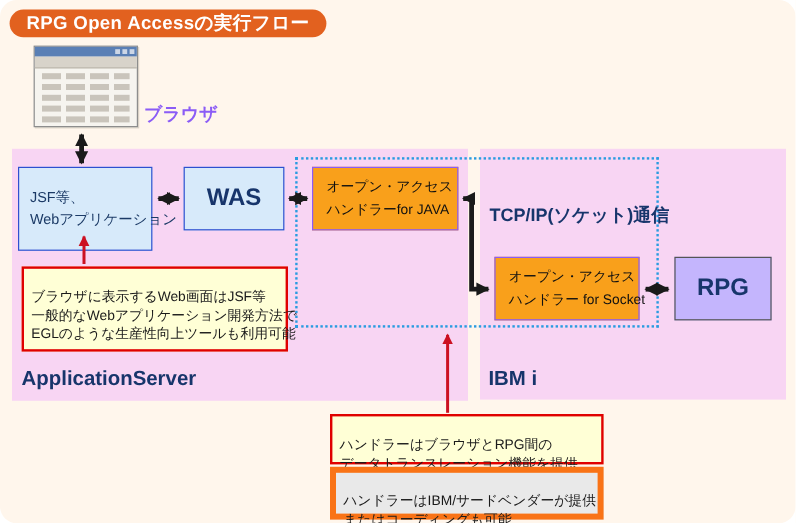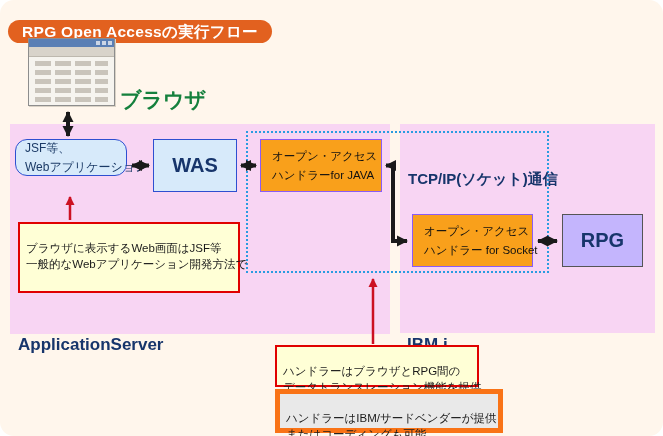--- a/index.html
+++ b/index.html
@@ -1,65 +1,65 @@
 <!DOCTYPE html>
 <html><head>
 <meta charset="utf-8">
 <style>
   html,body{margin:0;padding:0;background:#ffffff;}
   body{font-family:"Liberation Sans","DejaVu Sans",sans-serif;}
   .canvas{position:relative;width:663px;height:436px;background:#fff6ec;border-radius:14px;overflow:hidden;}
 
-  .badge{position:absolute;left:8px;top:20px;width:250px;height:23px;background:#e2611f;
+  .badge{position:absolute;left:8px;top:8px;width:250px;height:23px;background:#e2611f;
          border-radius:12px;color:#ffffff;font-weight:bold;font-size:15.5px;line-height:23px;
          padding-left:14px;letter-spacing:0.3px;}
 
   
   .browser{position:absolute;left:28px;top:38px;width:87px;height:68px;background:#f6f4ef;
            border:1px solid #8d8d8d;box-sizing:border-box;box-shadow:1px 1px 0 #d9d2c6;}
   .b-title{height:8px;background:#5a7fb5;position:relative;}
   .b-dots{position:absolute;right:2px;top:2px;display:flex;gap:2px;}
   .b-dots i{display:block;width:4px;height:4px;background:#ccd6e6;}
   .b-tool{height:9px;background:#d8d3ca;border-bottom:1px solid #bdb8ae;}
   .b-row{height:5px;margin:4px 6px 0 6px;
          background:repeating-linear-gradient(90deg,#c9c4bb 0 16px,transparent 16px 20px);}
 
-  .lbl-browser{position:absolute;left:120px;top:86px;color:#15803d;font-weight:bold;font-size:21px;}
+  .lbl-browser{position:absolute;left:120px;top:86px;color:#8b5cf6;font-weight:bold;font-size:15px;}
 
   .pink{position:absolute;background:#f8d5f3;}
   .pink-left{left:10px;top:124px;width:380px;height:210px;}
   .pink-right{left:400px;top:124px;width:255px;height:209px;}
 
   .dashed{position:absolute;left:246px;top:131px;width:303px;height:142px;
           border:2px dotted #2a9ce0;box-sizing:border-box;}
 
   .box{position:absolute;box-sizing:border-box;display:flex;flex-direction:column;justify-content:center;}
   .box .ln{display:block;white-space:nowrap;}
   .bluebox{background:#d7eafa;border:1px solid #2e4fd0;color:#1b3a66;}
   .orangebox{background:#f9a01b;border:1px solid #8b5cf6;color:#111111;}
-  .box-jsf{left:15px;top:139px;width:112px;height:37px;font-size:12px;line-height:1.55;padding-left:9px;border-radius:12px;}
+  .box-jsf{left:15px;top:139px;width:112px;height:70px;font-size:12px;line-height:1.55;padding-left:9px;}
   .box-was{left:153px;top:139px;width:84px;height:53px;align-items:center;
            font-size:20px;font-weight:bold;color:#17356b;}
   .box-java{left:260px;top:139px;width:122px;height:53px;font-size:11.5px;line-height:1.6;padding-left:11px;}
   .box-socket{left:412px;top:214px;width:121px;height:53px;font-size:11.5px;line-height:1.6;padding-left:11px;}
   .box-rpg{left:562px;top:214px;width:81px;height:53px;align-items:center;background:#c4b5fd;
            border:1px solid #555555;font-size:20px;font-weight:bold;color:#17356b;}
 
   .lbl-tcpip{position:absolute;left:408px;top:170px;color:#17356b;font-weight:bold;font-size:15px;}
-  .lbl-region{position:absolute;color:#17356b;font-weight:bold;font-size:17px;margin-top:29px;}
+  .lbl-region{position:absolute;color:#17356b;font-weight:bold;font-size:17px;}
   .lbl-appserver{left:18px;top:306px;}
   .lbl-ibmi{left:407px;top:306px;}
 
   .note{position:absolute;box-sizing:border-box;font-size:11.5px;color:#1a1a1a;line-height:1.35;
         padding:17px 6px;}
   .note .ln{display:block;white-space:nowrap;}
   .yellownote{background:#ffffd6;border:2px solid #e00000;}
   .graynote{background:#e9e9e9;border:5px solid #f97316;}
   .note-webdev{left:18px;top:222px;width:222px;height:71px;}
-  .note-role{left:275px;top:345px;width:204px;height:42px;}
+  .note-role{left:275px;top:345px;width:228px;height:42px;}
   .note-provider{left:275px;top:389px;width:228px;height:32px;}
 
   .overlay{position:absolute;left:0;top:0;pointer-events:none;}
   .blk{stroke:#1a1a1a;stroke-width:4;fill:none;}
   .red{stroke:#cc1122;stroke-width:2.5;fill:none;}
 </style>
 </head>
 <body>
 
 <div class="canvas">
@@ -128,20 +128,21 @@
     <line class="blk" x1="241" y1="165.5" x2="256" y2="165.5" marker-start="url(#mb)" marker-end="url(#mb)"></line>
     <path class="blk" d="M 386 165.5 L 393 165.5 L 393 241 L 407 241" marker-start="url(#mb)" marker-end="url(#mb)"></path>
     <line class="blk" x1="538" y1="241" x2="557" y2="241" marker-start="url(#mb)" marker-end="url(#mb)"></line>
     <line class="red" x1="70" y1="220" x2="70" y2="197" marker-end="url(#mr)"></line>
     <line class="red" x1="373" y1="344" x2="373" y2="279" marker-end="url(#mr)"></line>
   </svg>
 
   <div class="note yellownote note-webdev">
     <span class="ln">ブラウザに表示するWeb画面はJSF等</span>
     <span class="ln">一般的なWebアプリケーション開発方法で</span>
+    <span class="ln">EGLのような生産性向上ツールも利用可能</span>
   </div>
 
   <div class="note yellownote note-role">
     <span class="ln">ハンドラーはブラウザとRPG間の</span>
     <span class="ln">データトランスレーション機能を提供</span>
   </div>
 
   <div class="note graynote note-provider">
     <span class="ln">ハンドラーはIBM/サードベンダーが提供</span>
     <span class="ln">またはコーディングも可能</span>

